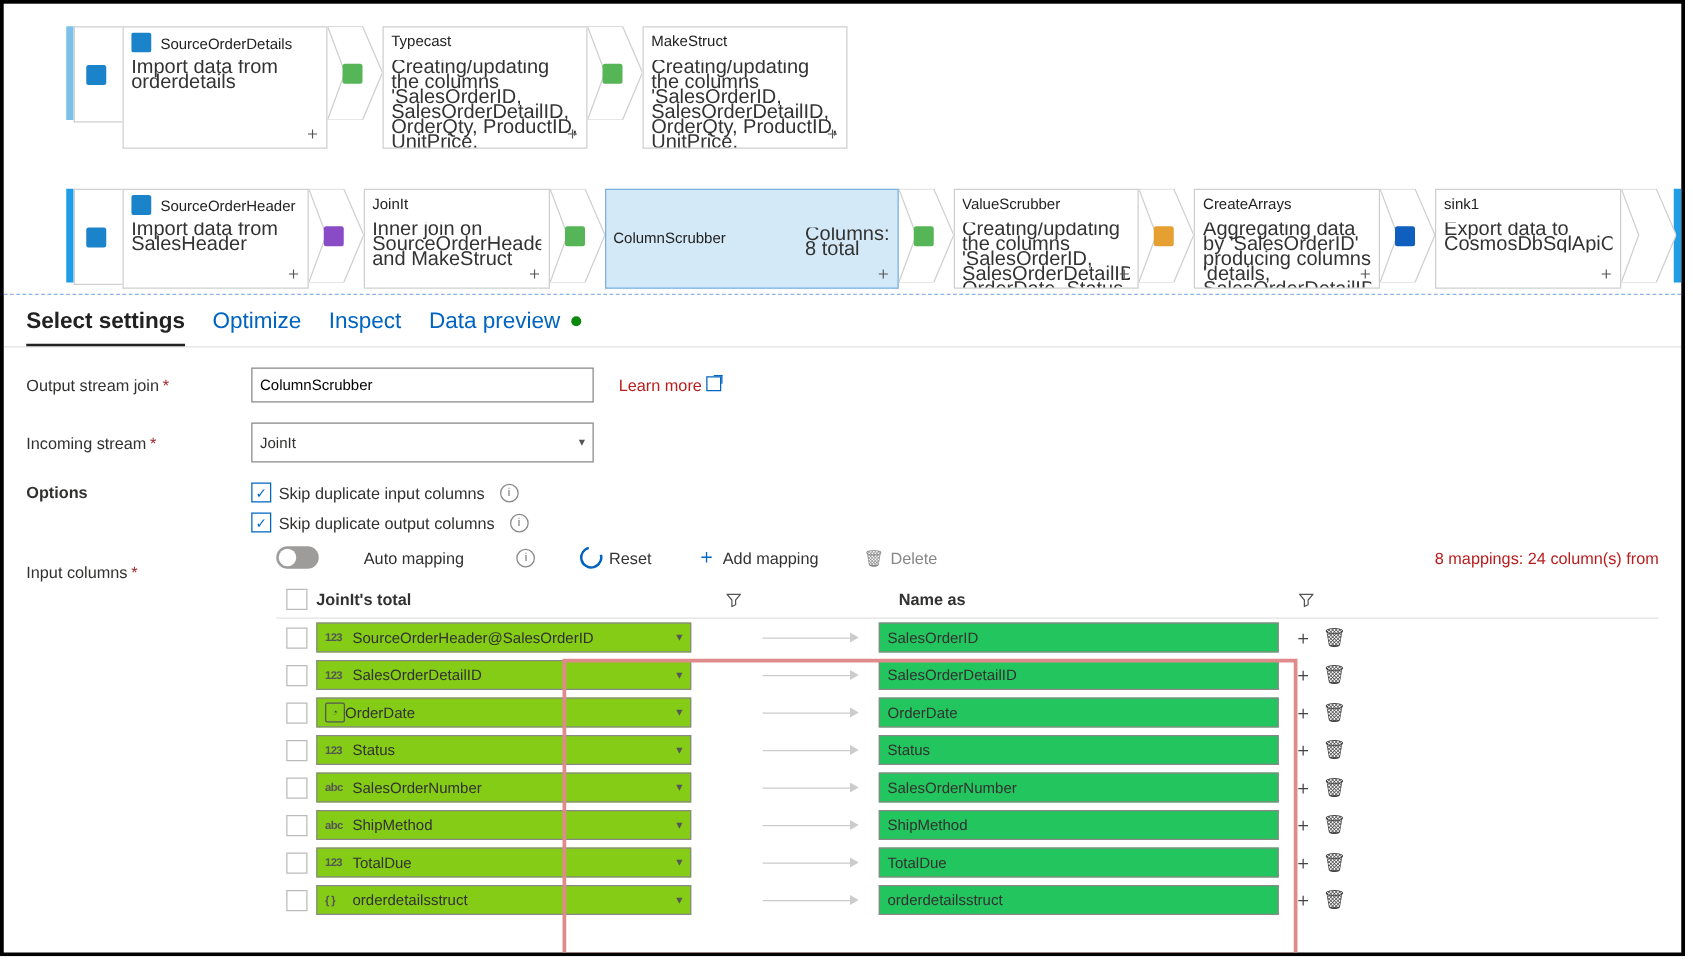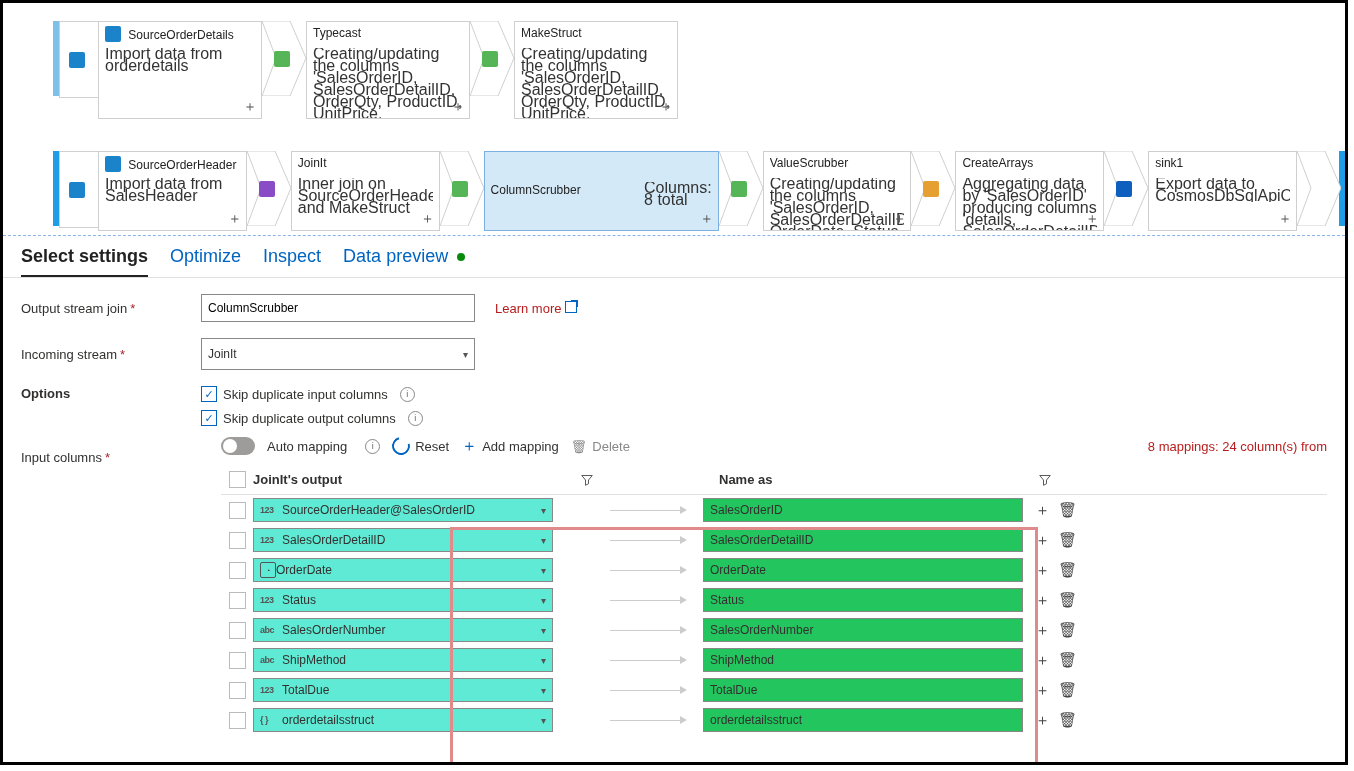--- a/index.html
+++ b/index.html
@@ -45,21 +45,21 @@
 .sel{width:260px;height:26px;border:1px solid #8a8886;padding:2px 6px;font-size:12px;background:#fff;display:flex;align-items:center;justify-content:space-between}
 .chev{font-size:10px;color:#555}
 .learn{color:#b91c1c;margin-left:20px;font-size:13px}
 .ext{display:inline-block;margin-left:4px;width:10px;height:10px;border:1px solid #0064c1;position:relative}
 .ext::after{content:"";position:absolute;right:-2px;top:-2px;width:6px;height:6px;border-top:1px solid #0064c1;border-right:1px solid #0064c1}
 .chk{display:flex;align-items:center;gap:6px;margin-bottom:8px;font-size:13px}
 .chkbox{width:14px;height:14px;border:1px solid #0064c1;display:flex;align-items:center;justify-content:center;color:#0064c1;font-size:11px}
 .info{width:13px;height:13px;border:1px solid #888;border-radius:50%;font-size:9px;display:inline-flex;align-items:center;justify-content:center;color:#666;margin-left:6px}
 
 
-.toolbar{display:flex;align-items:center;gap:12px;margin:8px 0 10px 200px;font-size:13px}
+.toolbar{display:flex;align-items:center;gap:36px;margin:8px 0 10px 200px;font-size:13px}
 .toggle{width:34px;height:18px;background:#9e9c9a;border-radius:9px;position:relative}
 .toggle::after{content:"";width:14px;height:14px;border-radius:50%;background:#fff;position:absolute;left:2px;top:2px}
 .tbtn{display:flex;align-items:center;gap:5px;color:#333;cursor:pointer}
 .tbtn .ic2{width:14px;height:14px;display:inline-block}
 .resetI{border:2px solid #0064c1;border-radius:50%;border-top-color:transparent;transform:rotate(30deg)}
 .plusI{color:#0064c1;font-size:16px;line-height:14px}
 .delI{color:#888}
 .mapinfo{margin-left:auto;color:#b91c1c;white-space:nowrap}
 
 
@@ -68,21 +68,21 @@
 .col-chk{width:32px;display:flex;justify-content:center}
 .ckempty{width:15px;height:15px;border:1px solid #bbb}
 .col1{width:340px;display:flex;align-items:center;justify-content:space-between;padding-right:16px}
 .col-arrow{width:110px}
 .col2{width:332px;display:flex;align-items:center;justify-content:space-between;padding-right:16px}
 .funnel{width:12px;height:12px}
 
 .redframe{border:3px solid #e08b8b;position:absolute;left:447px;top:524px;width:588px;height:238px;pointer-events:none;box-sizing:border-box}
 
 .grow{display:flex;align-items:center;height:30px}
-.dropdown{width:300px;height:24px;border:1px solid #8a8886;display:flex;align-items:center;padding:0 6px;box-sizing:border-box;background:#5eead4}
+.dropdown{width:300px;height:24px;border:1px solid #8a8886;display:flex;align-items:center;padding:0 6px;box-sizing:border-box;background:#84cc16}
 .typ{width:18px;font-size:9px;color:#555;font-weight:600;margin-right:4px;letter-spacing:-0.5px}
 .dropdown .val{flex:1;font-size:12px;text-align:left;white-space:nowrap;overflow:hidden}
 .arrowcell{width:110px;display:flex;align-items:center;justify-content:center;color:#bbb}
 .aline{width:70px;height:1px;background:#ccc}
 .ahead{width:0;height:0;border-left:7px solid #ccc;border-top:4px solid transparent;border-bottom:4px solid transparent}
 .input2{width:320px;height:24px;border:1px solid #8a8886;padding:0 6px;box-sizing:border-box;font-size:12px;display:flex;align-items:center;background:#22c55e}
 .rowactions{display:flex;gap:8px;margin-left:12px;color:#444;font-size:15px}
 .rowactions span{cursor:pointer}
 .datebadge{width:14px;height:14px;border:1px solid #555;border-radius:2px;font-size:7px;display:flex;align-items:center;justify-content:center}
 </style>
@@ -267,21 +267,21 @@
       </div>
       <div class="mapinfo">8 mappings: 24 column(s) from</div>
     </div>
 
     <div class="grid">
       <div class="ghead">
         <div class="col-chk">
             <div class="ckempty"></div>
           </div>
         <div class="col1">
-          <span>JoinIt's output</span>
+          <span>JoinIt's total</span>
           <svg class="funnel" viewBox="0 0 16 16">
               <path d="M1 2h14l-5 6v5l-4 2v-7z" fill="none" stroke="#555" stroke-width="1.3"></path>
             </svg>
         </div>
         <div class="col-arrow"></div>
         <div class="col2">
           <span>Name as</span>
           <svg class="funnel" viewBox="0 0 16 16">
               <path d="M1 2h14l-5 6v5l-4 2v-7z" fill="none" stroke="#555" stroke-width="1.3"></path>
             </svg>

